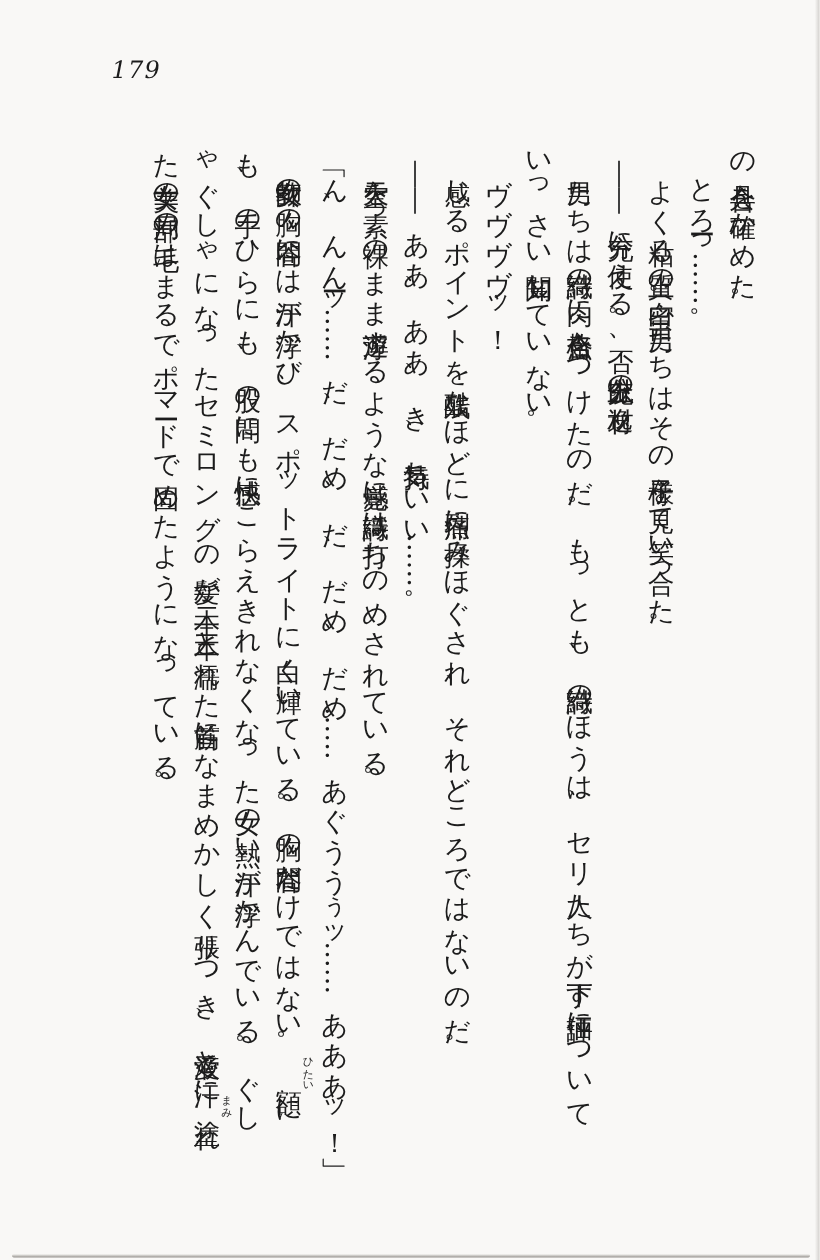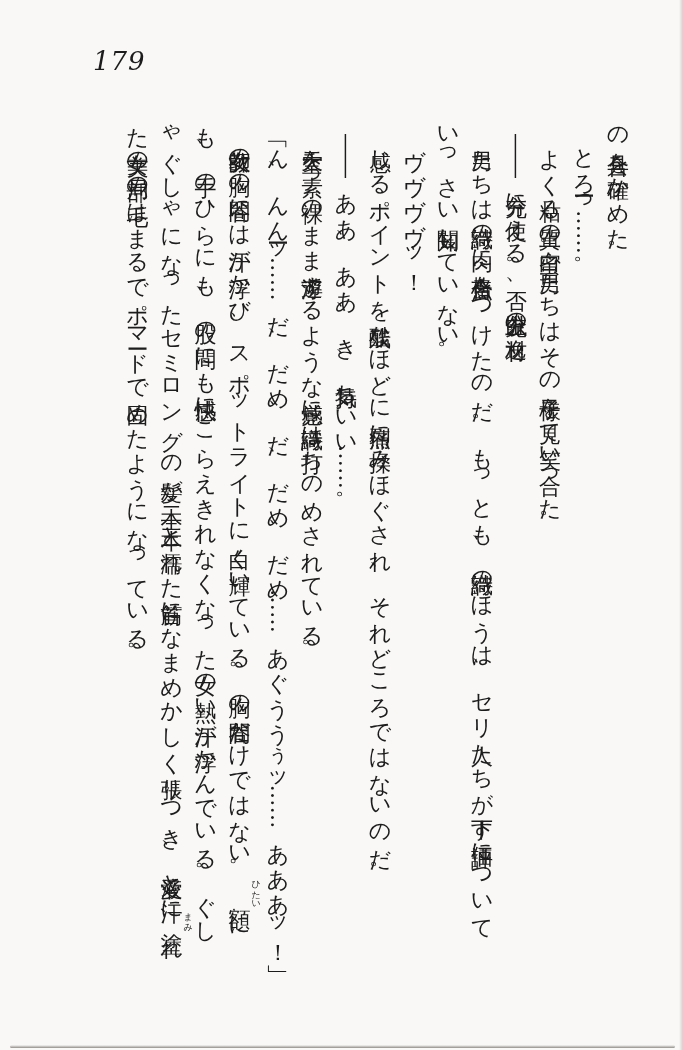--- a/index.html
+++ b/index.html
@@ -8,21 +8,21 @@
     background:#e8e6e2;
     font-family:"DejaVu Serif","Liberation Serif",serif;
   }
   .page{
     position:relative;width:683px;height:1050px;
     background:var(--paper,#f9f8f6);
     overflow:hidden;
   }
   .page-number{
     position:absolute;top:46px;left:93px;
-    font-size:26px;font-style:italic;
+    font-size:20px;font-style:italic;
     color:var(--ink,#1c1c1c);
     letter-spacing:1px;
   }
   .text-block{
     position:absolute;top:112px;right:48px;height:840px;
     writing-mode:vertical-rl;
     text-orientation:mixed;
     font-size:22px;line-height:34px;
     color:var(--ink,#1c1c1c);
     text-align:start;

